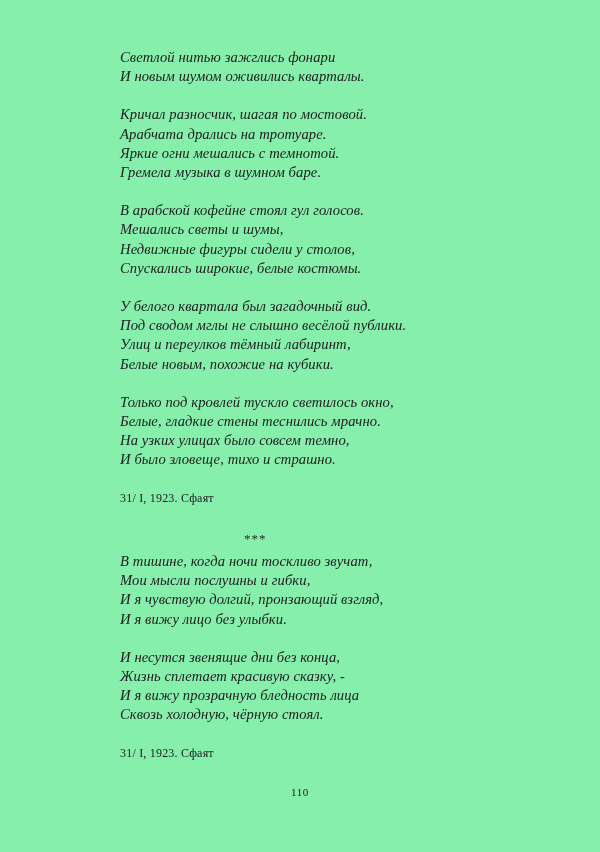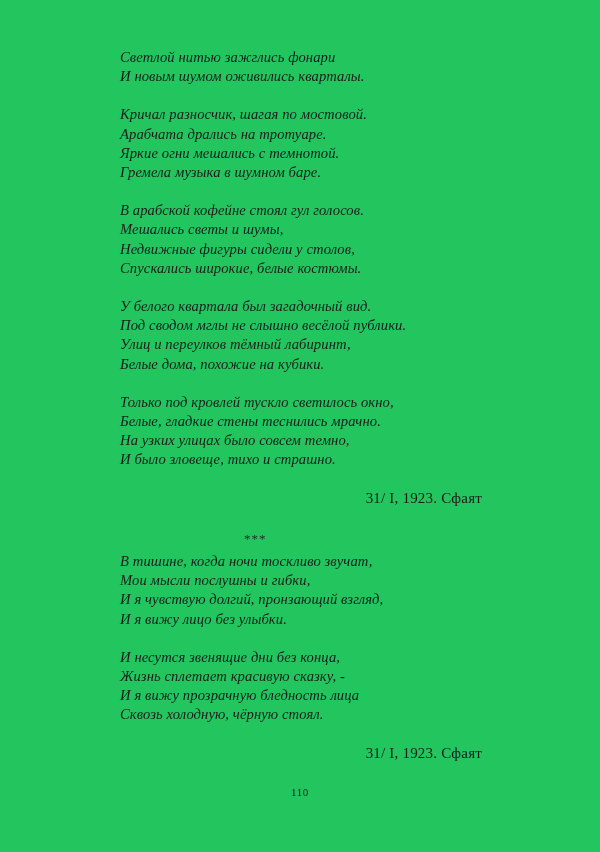--- a/index.html
+++ b/index.html
@@ -5,21 +5,21 @@
 <style>
   html, body {
     margin: 0;
     padding: 0;
     background: #ffffff;
   }
   .page {
     position: relative;
     width: 600px;
     height: 852px;
-    background: #22c55e;
+    background: #86efac;
     overflow: hidden;
     font-family: "Liberation Serif", "DejaVu Serif", serif;
     color: #1b1b1b;
     box-sizing: border-box;
   }
   .content {
     position: absolute;
     left: 120px;
     top: 48px;
     width: 362px;
@@ -34,23 +34,22 @@
     margin-bottom: 0;
   }
   .line {
     font-style: italic;
     font-size: 14.6px;
     line-height: 19.2px;
     white-space: pre-wrap;
     letter-spacing: 0.1px;
   }
   .dateline {
-    text-align: right;
     font-style: normal;
-    font-size: 15px;
+    font-size: 12px;
     line-height: 19.2px;
     margin-top: 1px;
     letter-spacing: 0.2px;
   }
   .poem-gap {
     height: 21px;
   }
   .separator {
     font-style: normal;
     font-size: 13px;
@@ -92,21 +91,21 @@
           <div class="stanza">
             <div class="line">В арабской кофейне стоял гул голосов.</div>
             <div class="line">Мешались светы и шумы,</div>
             <div class="line">Недвижные фигуры сидели у столов,</div>
             <div class="line">Спускались широкие, белые костюмы.</div>
           </div>
           <div class="stanza">
             <div class="line">У белого квартала был загадочный вид.</div>
             <div class="line">Под сводом мглы не слышно весёлой публики.</div>
             <div class="line">Улиц и переулков тёмный лабиринт,</div>
-            <div class="line">Белые дома, похожие на кубики.</div>
+            <div class="line">Белые новым, похожие на кубики.</div>
           </div>
           <div class="stanza">
             <div class="line">Только под кровлей тускло светилось окно,</div>
             <div class="line">Белые, гладкие стены теснились мрачно.</div>
             <div class="line">На узких улицах было совсем темно,</div>
             <div class="line">И было зловеще, тихо и страшно.</div>
           </div>
           <div class="dateline">31/ I, 1923. Сфаят</div>
         </div>
         <div class="poem-gap"></div>

